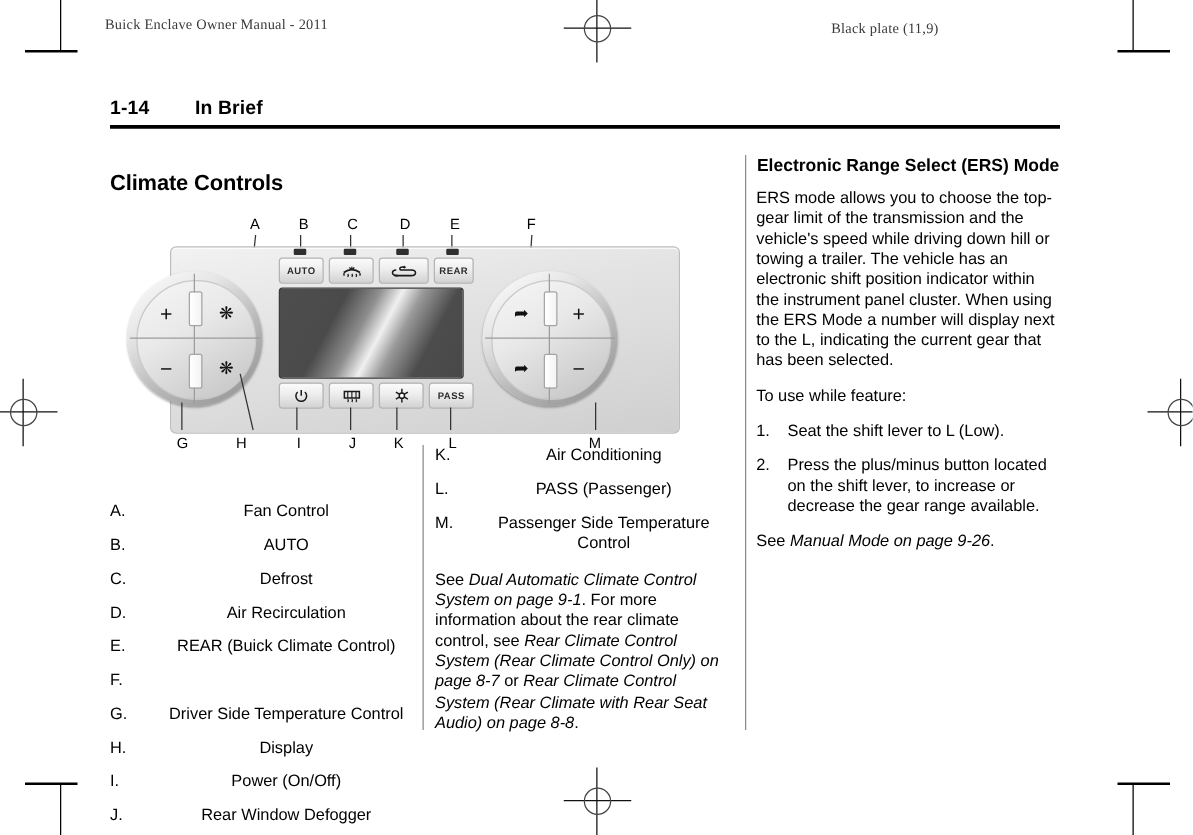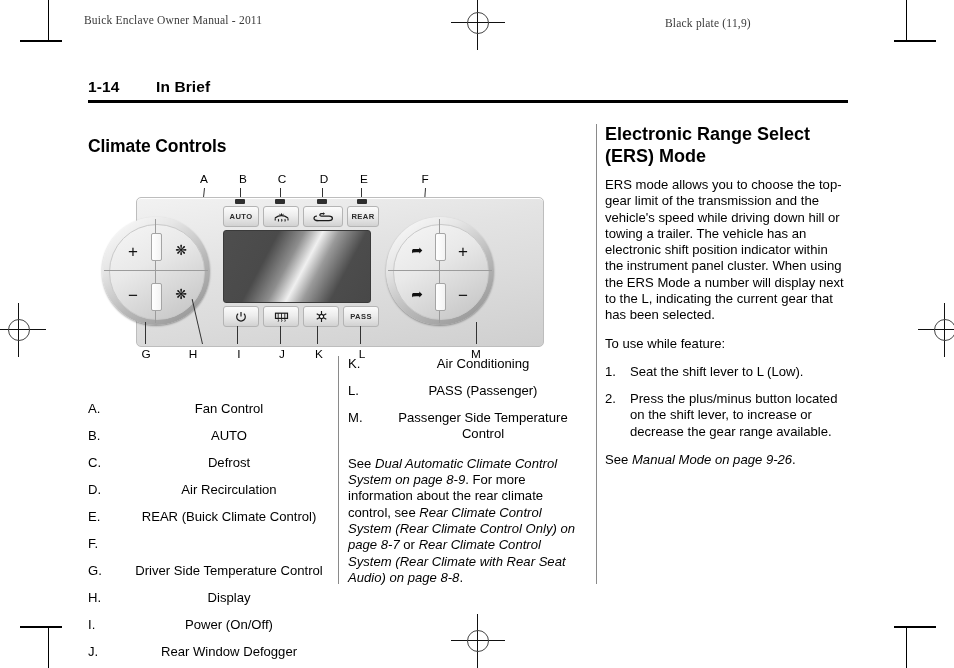--- a/index.html
+++ b/index.html
@@ -84,23 +84,24 @@
   #divider-2 { left: 596px; top: 124px; height: 460px; }
 
   h1.sect {
     margin: 0 0 16px 0;
     font-size: 17.5px;
     font-weight: bold;
     letter-spacing: -.1px;
   }
   h2.sub {
     margin: 0 0 9px 0;
-    font-size: 18px;
+    font-size: 14px;
     font-weight: bold;
     line-height: 1.22;
+    text-align: center;
   }
   p.body {
     margin: 0 0 12px 0;
     font-size: 13.1px;
     line-height: 1.245;
   }
   p.body:last-child { margin-bottom: 0; }
   em { font-style: italic; }
 
   
@@ -492,21 +493,21 @@
         <span class="key">L.</span>
         <span class="val">PASS (Passenger)</span>
       </li>
     <li>
         <span class="key">M.</span>
         <span class="val">Passenger Side Temperature Control</span>
       </li>
   </ul>
 
   <p class="body" style="margin-top:14px;">
-    <span>See </span><em>Dual Automatic Climate Control System on page 8-9</em><span>. For more information about the rear climate control, see </span><em>Rear Climate Control System (Rear Climate Control Only) on page 8-7</em><span> or </span><em>Rear Climate Control System (Rear Climate with Rear Seat Audio) on page 8-8</em><span>.</span>
+    <span>See </span><em>Dual Automatic Climate Control System on page 9-1</em><span>. For more information about the rear climate control, see </span><em>Rear Climate Control System (Rear Climate Control Only) on page 8-7</em><span> or </span><em>Rear Climate Control System (Rear Climate with Rear Seat Audio) on page 8-8</em><span>.</span>
   </p>
 </div>
 
 <div class="col" id="col-right">
   <h2 class="sub">Electronic Range Select (ERS) Mode</h2>
 
   <p class="body">ERS mode allows you to choose the top-gear limit of the transmission and the vehicle's speed while driving down hill or towing a trailer. The vehicle has an electronic shift position indicator within the instrument panel cluster. When using the ERS Mode a number will display next to the L, indicating the current gear that has been selected.</p>
   <p class="body">To use while feature:</p>
 
   <ul class="nlist">

